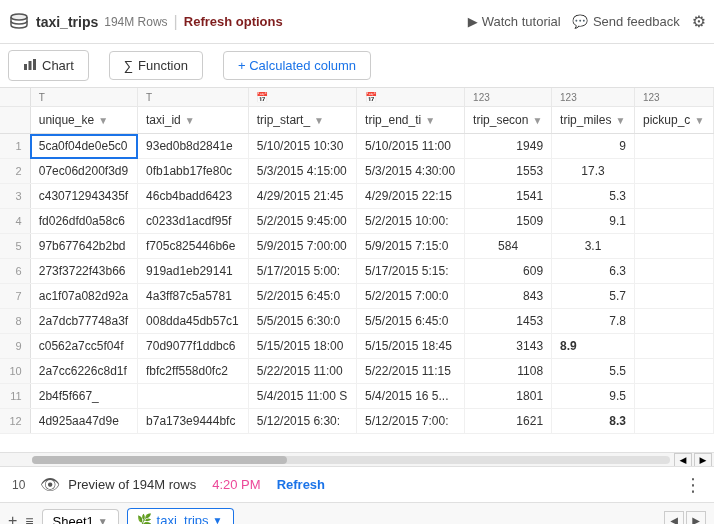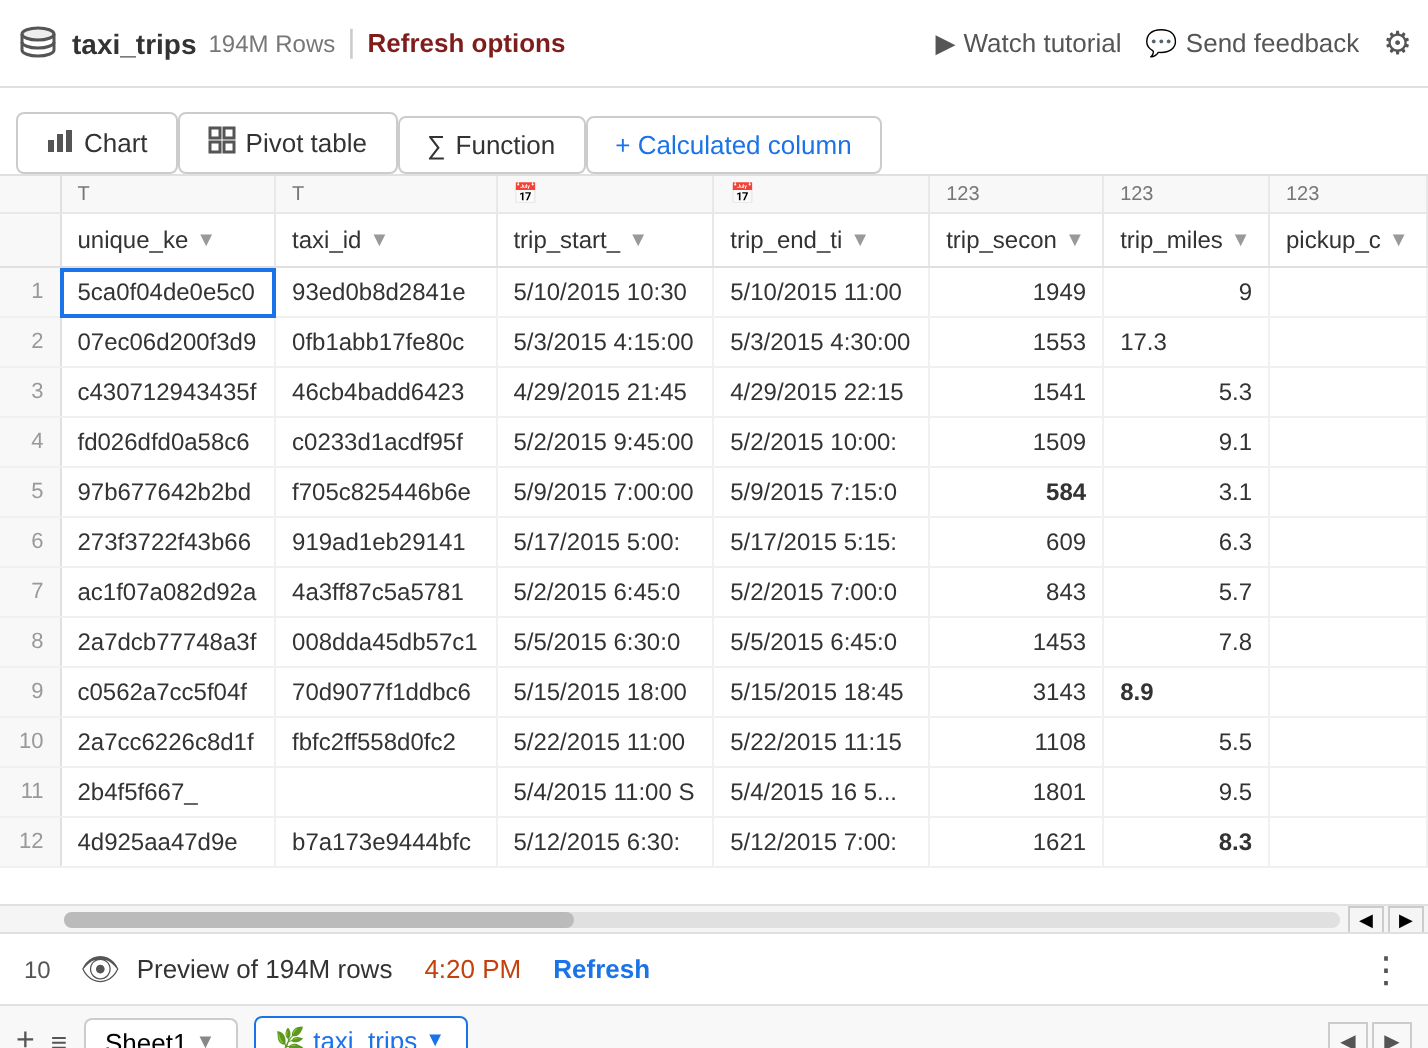--- a/index.html
+++ b/index.html
@@ -69,25 +69,25 @@
       background: none;
       border: none;
       cursor: pointer;
       color: #555;
       font-size: 16px;
     }
 
     
     .secondary-toolbar {
       display: flex;
-      align-items: flex-end;
+      align-items: center;
       padding: 0 8px;
       height: 44px;
       border-bottom: 1px solid #e0e0e0;
-      gap: 0;
+      gap: 20px;
     }
     .tab-btn {
       display: flex;
       align-items: center;
       gap: 5px;
       padding: 6px 14px;
       border: 1px solid #ccc;
       border-radius: 4px;
       background: #fff;
       cursor: pointer;
@@ -200,21 +200,21 @@
     .preview-eye-icon {
       color: #555;
       font-size: 16px;
     }
     .preview-text {
       font-size: 13px;
       color: #333;
     }
     .preview-time {
       font-size: 13px;
-      color: #c2410c;
+      color: #ec4899;
       margin-left: 8px;
     }
     .preview-refresh-btn {
       background: none;
       border: none;
       cursor: pointer;
       color: #1a73e8;
       font-size: 13px;
       font-weight: bold;
       margin-left: 8px;
@@ -328,31 +328,20 @@
 <div class="secondary-toolbar">
   <button class="tab-btn">
     <span>
       <svg width="14" height="14" viewBox="0 0 14 14">
           <rect x="1" y="7" width="3" height="6" fill="#555"></rect>
           <rect x="5.5" y="4" width="3" height="9" fill="#555"></rect>
           <rect x="10" y="2" width="3" height="11" fill="#555"></rect>
         </svg>
     </span>
     <span>Chart</span>
-  </button>
-  <button class="tab-btn">
-    <span>
-      <svg width="14" height="14" viewBox="0 0 14 14">
-          <rect x="1" y="1" width="5" height="5" stroke="#555" stroke-width="1.5" fill="none"></rect>
-          <rect x="8" y="1" width="5" height="5" stroke="#555" stroke-width="1.5" fill="none"></rect>
-          <rect x="1" y="8" width="5" height="5" stroke="#555" stroke-width="1.5" fill="none"></rect>
-          <rect x="8" y="8" width="5" height="5" stroke="#555" stroke-width="1.5" fill="none"></rect>
-        </svg>
-    </span>
-    <span>Pivot table</span>
   </button>
   <button class="tab-btn">
     <span>∑</span>
     <span>Function</span>
   </button>
   <button class="tab-btn-calc">
     <span>+ Calculated column</span>
   </button>
 </div>
 
@@ -426,21 +415,21 @@
           <td style="text-align: right;">9</td>
           <td style="text-align: right;"></td>
         </tr>
         <tr>
           <td class="row-num-col">2</td>
           <td>07ec06d200f3d9</td>
           <td>0fb1abb17fe80c</td>
           <td>5/3/2015 4:15:00</td>
           <td>5/3/2015 4:30:00</td>
           <td style="text-align: right;">1553</td>
-          <td style="text-align: left;">17.3</td>
+          <td style="text-align: center;">17.3</td>
           <td style="text-align: right;"></td>
         </tr>
         <tr>
           <td class="row-num-col">3</td>
           <td>c430712943435f</td>
           <td>46cb4badd6423</td>
           <td>4/29/2015 21:45</td>
           <td>4/29/2015 22:15</td>
           <td style="text-align: right;">1541</td>
           <td style="text-align: right;">5.3</td>
@@ -455,22 +444,22 @@
           <td style="text-align: right;">1509</td>
           <td style="text-align: right;">9.1</td>
           <td style="text-align: right;"></td>
         </tr>
         <tr>
           <td class="row-num-col">5</td>
           <td>97b677642b2bd</td>
           <td>f705c825446b6e</td>
           <td>5/9/2015 7:00:00</td>
           <td>5/9/2015 7:15:0</td>
-          <td style="text-align: right; font-weight: bold;">584</td>
-          <td style="text-align: right;">3.1</td>
+          <td style="text-align: center;">584</td>
+          <td style="text-align: center;">3.1</td>
           <td style="text-align: right;"></td>
         </tr>
         <tr>
           <td class="row-num-col">6</td>
           <td>273f3722f43b66</td>
           <td>919ad1eb29141</td>
           <td>5/17/2015 5:00:</td>
           <td>5/17/2015 5:15:</td>
           <td style="text-align: right;">609</td>
           <td style="text-align: right;">6.3</td>

